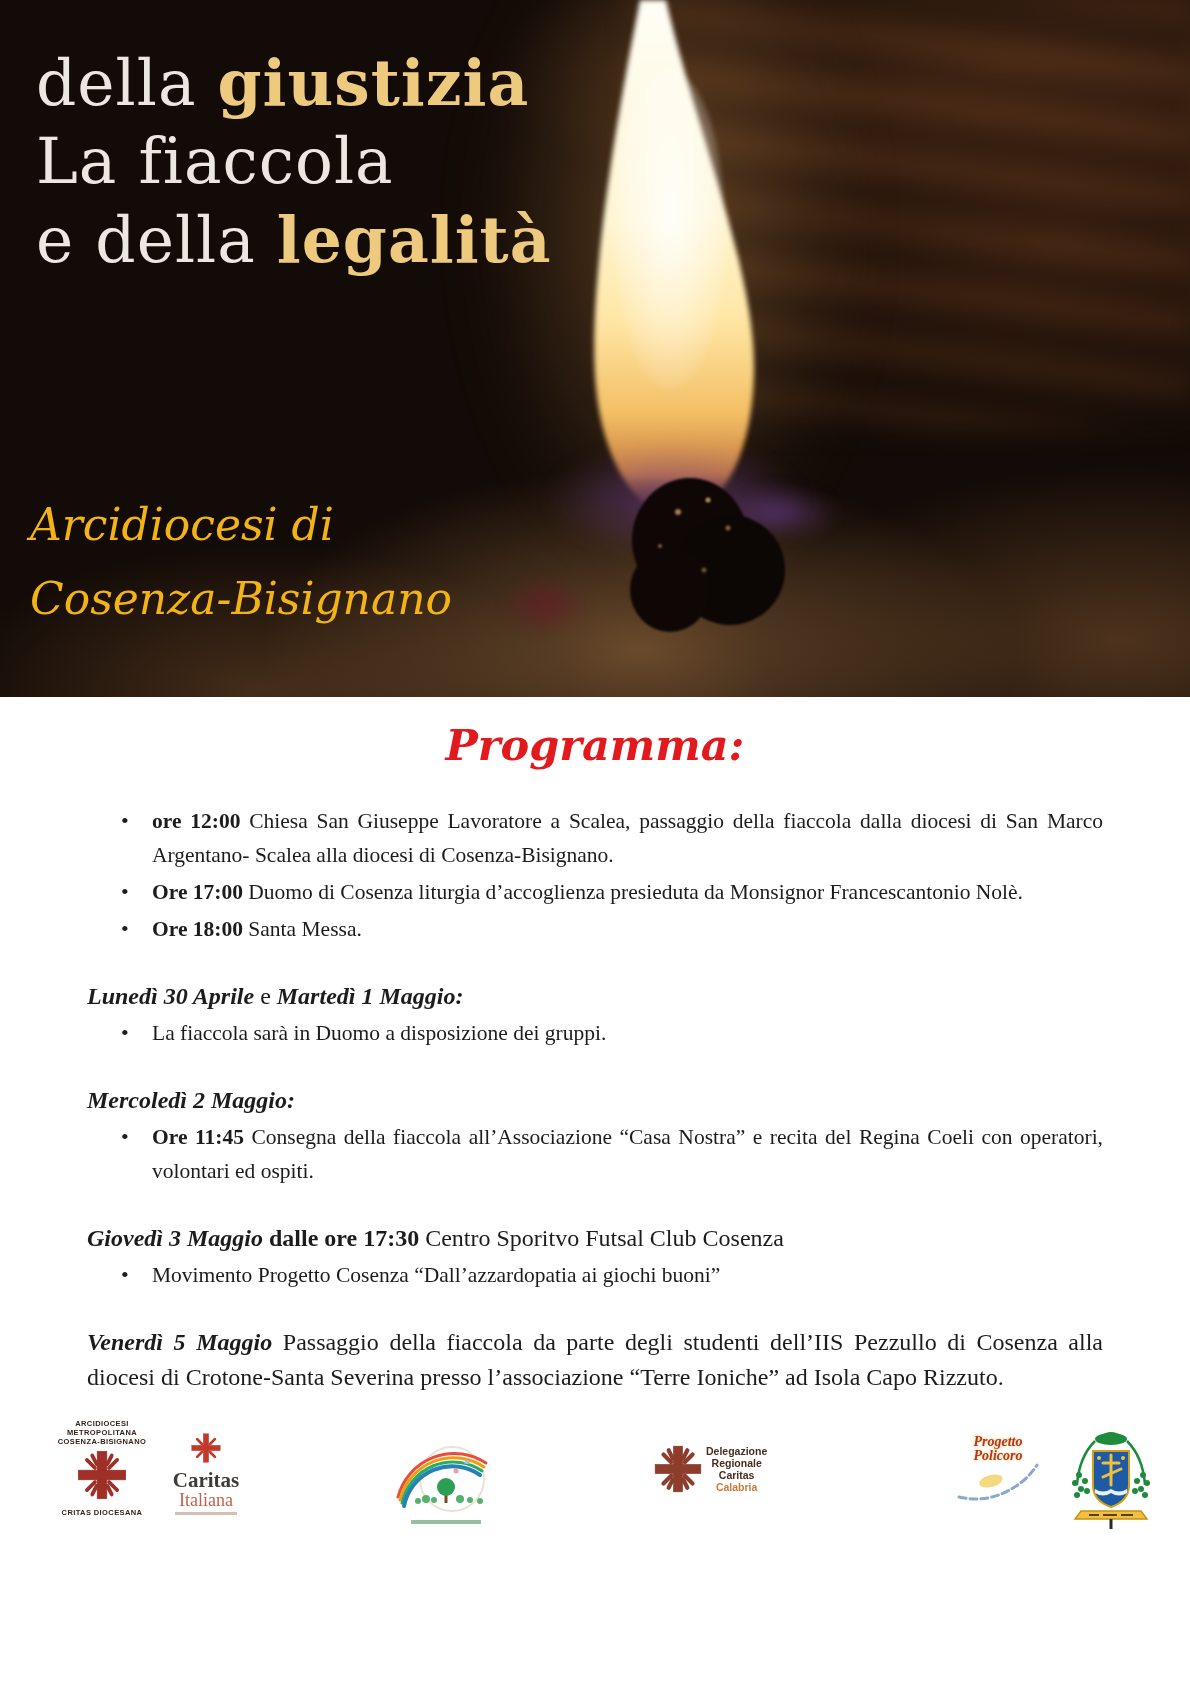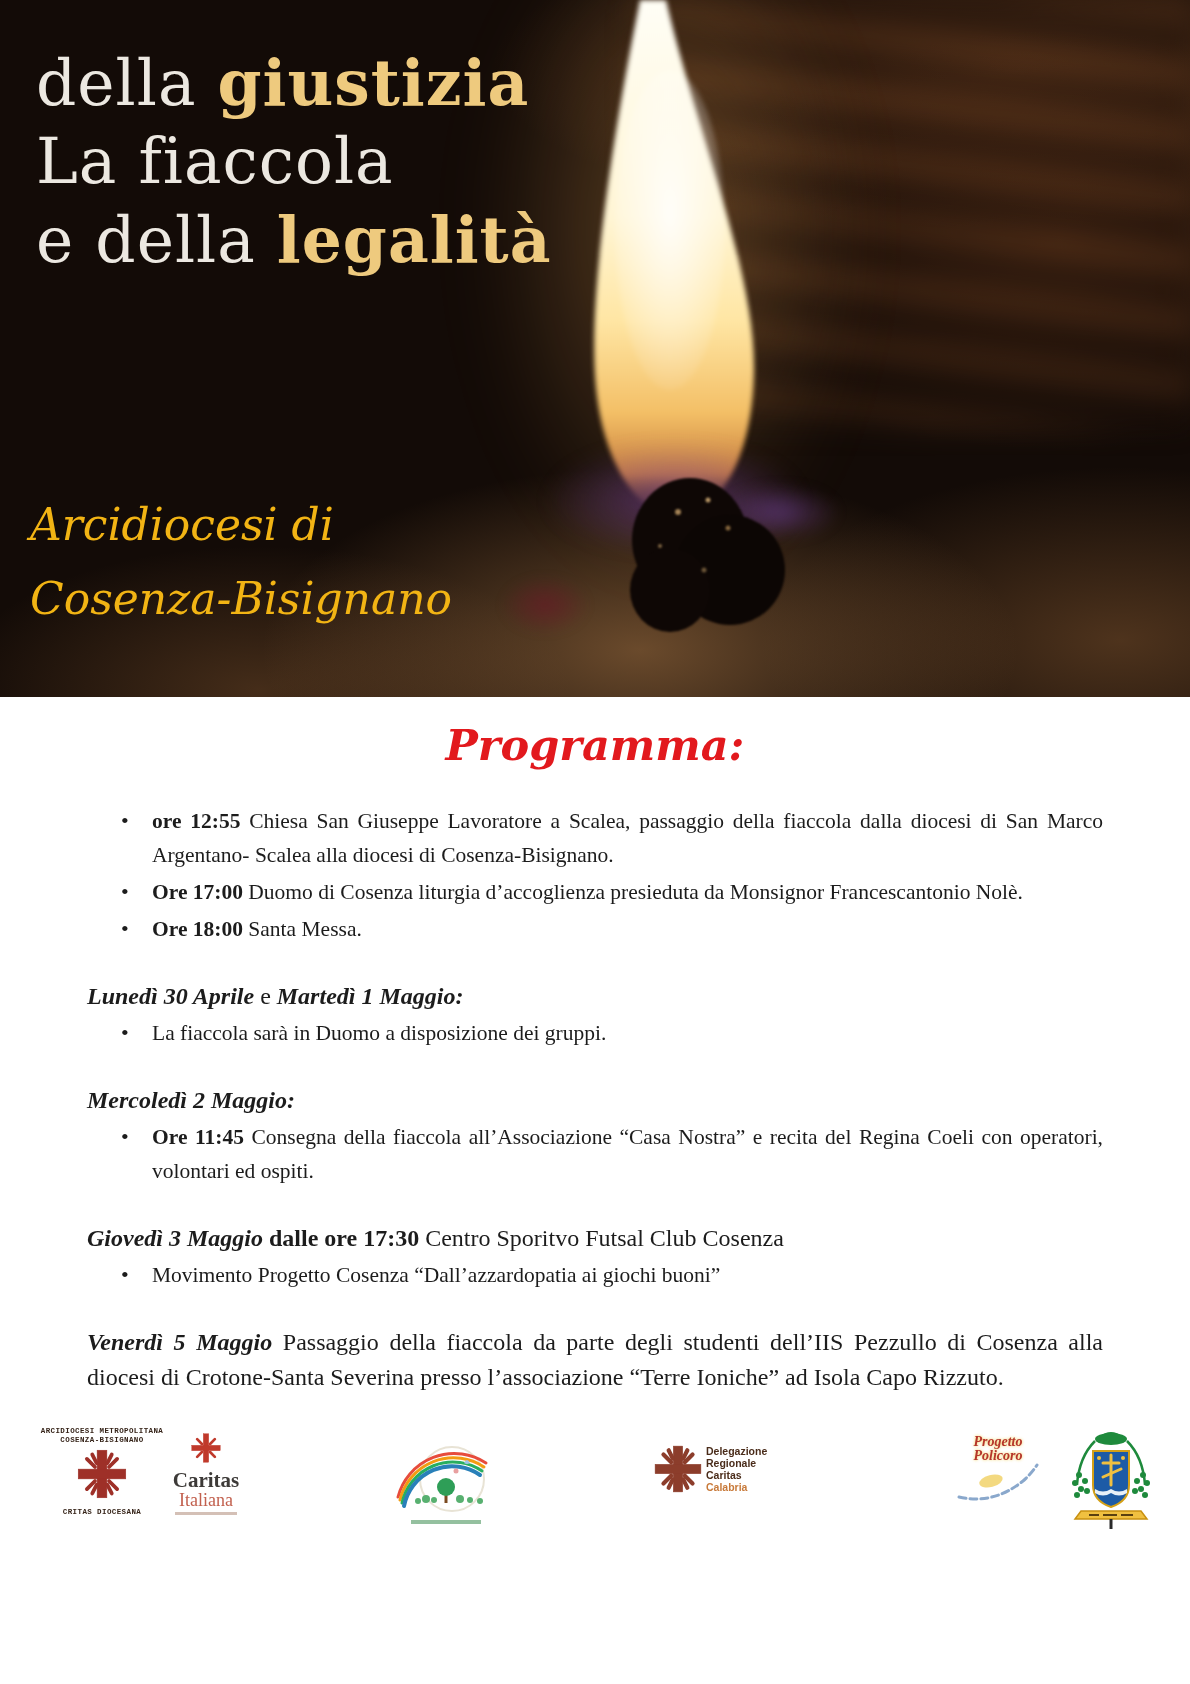--- a/index.html
+++ b/index.html
@@ -74,28 +74,28 @@
   .section li::before{
     content:"\2022";position:absolute;left:34px;top:0;
     font-size:22px;
   }
   .seg-bi{font-weight:bold;font-style:italic;}
   .seg-b{font-weight:bold;}
   .seg-r{font-weight:normal;font-style:normal;}
   
   .footer{position:relative;height:130px;margin-top:22px;font-family:"Liberation Sans",sans-serif;}
   .logo{position:absolute;text-align:center;}
-  .logo-caritas-dioc{left:40px;top:10px;width:124px;font-family:Liberation Mono, monospace;}
+  .logo-caritas-dioc{left:40px;top:2px;width:124px;}
   .logo-caritas-dioc .tiny{font-size:7.5px;letter-spacing:.4px;color:#362419;line-height:9px;font-weight:bold;}
   .logo-caritas-ital{left:160px;top:14px;width:92px;}
   .caritas-word{font-size:21px;font-weight:bold;color:#3d3a38;line-height:22px;font-family:"Liberation Serif",serif;}
   .italiana-word{font-size:18px;color:#c2604e;line-height:19px;font-family:"Liberation Serif",serif;}
   .tagline-bar{margin:2px auto 0 auto;width:62px;height:3px;background:rgba(170,130,110,.5);}
   .logo-rainbow{left:388px;top:18px;width:116px;}
-  .logo-deleg{left:652px;top:26px;width:130px;display:flex;align-items:center;gap:2px;text-align:left;}
+  .logo-deleg{left:652px;top:26px;width:130px;display:flex;align-items:center;gap:2px;text-align:center;}
   .logo-deleg .dl{font-size:10.5px;font-weight:bold;color:#4a2c1a;line-height:12px;}
   .logo-deleg .dl.cal{color:#c87a3a;}
   .logo-policoro{left:952px;top:18px;width:92px;}
   .pol-line{font-size:14px;font-weight:bold;font-style:italic;color:#b5352b;line-height:14px;
     text-shadow:0 0 3px rgba(240,200,60,.9);font-family:"Liberation Serif",serif;}
   .logo-stemma{left:1068px;top:10px;width:86px;}
   .green-text-bar{margin:1px auto 0 auto;width:70px;height:4px;background:rgba(60,140,80,.55);filter:blur(.5px);}
 </style>
 </head>
 <body>
@@ -149,21 +149,21 @@
     <div>Arcidiocesi di</div>
     <div>Cosenza-Bisignano</div>
   </div>
 </div>
 
 <div class="content">
   <h1 class="programma" id="programma" style="color: rgb(226, 25, 29);">Programma:</h1>
   <div id="program-sections">
       <div class="section">
         <ul>
-          <li><span class="seg-b">ore 12:55 </span><span class="seg-r">Chiesa San Giuseppe Lavoratore a Scalea, passaggio della fiaccola dalla diocesi di San Marco Argentano- Scalea alla diocesi di Cosenza-Bisignano.</span></li>
+          <li><span class="seg-b">ore 12:00 </span><span class="seg-r">Chiesa San Giuseppe Lavoratore a Scalea, passaggio della fiaccola dalla diocesi di San Marco Argentano- Scalea alla diocesi di Cosenza-Bisignano.</span></li>
           <li><span class="seg-b">Ore 17:00 </span><span class="seg-r">Duomo di Cosenza liturgia d’accoglienza presieduta da Monsignor Francescantonio Nolè.</span></li>
           <li><span class="seg-b">Ore 18:00 </span><span class="seg-r">Santa Messa.</span></li>
         </ul>
       </div>
       <div class="section">
         <p class="sec-heading"><span class="seg-bi">Lunedì 30 Aprile</span><span class="seg-r"> e </span><span class="seg-bi">Martedì 1 Maggio:</span></p>
         <ul>
           <li><span class="seg-r">La fiaccola sarà in Duomo a disposizione dei gruppi.</span></li>
         </ul>
       </div>

